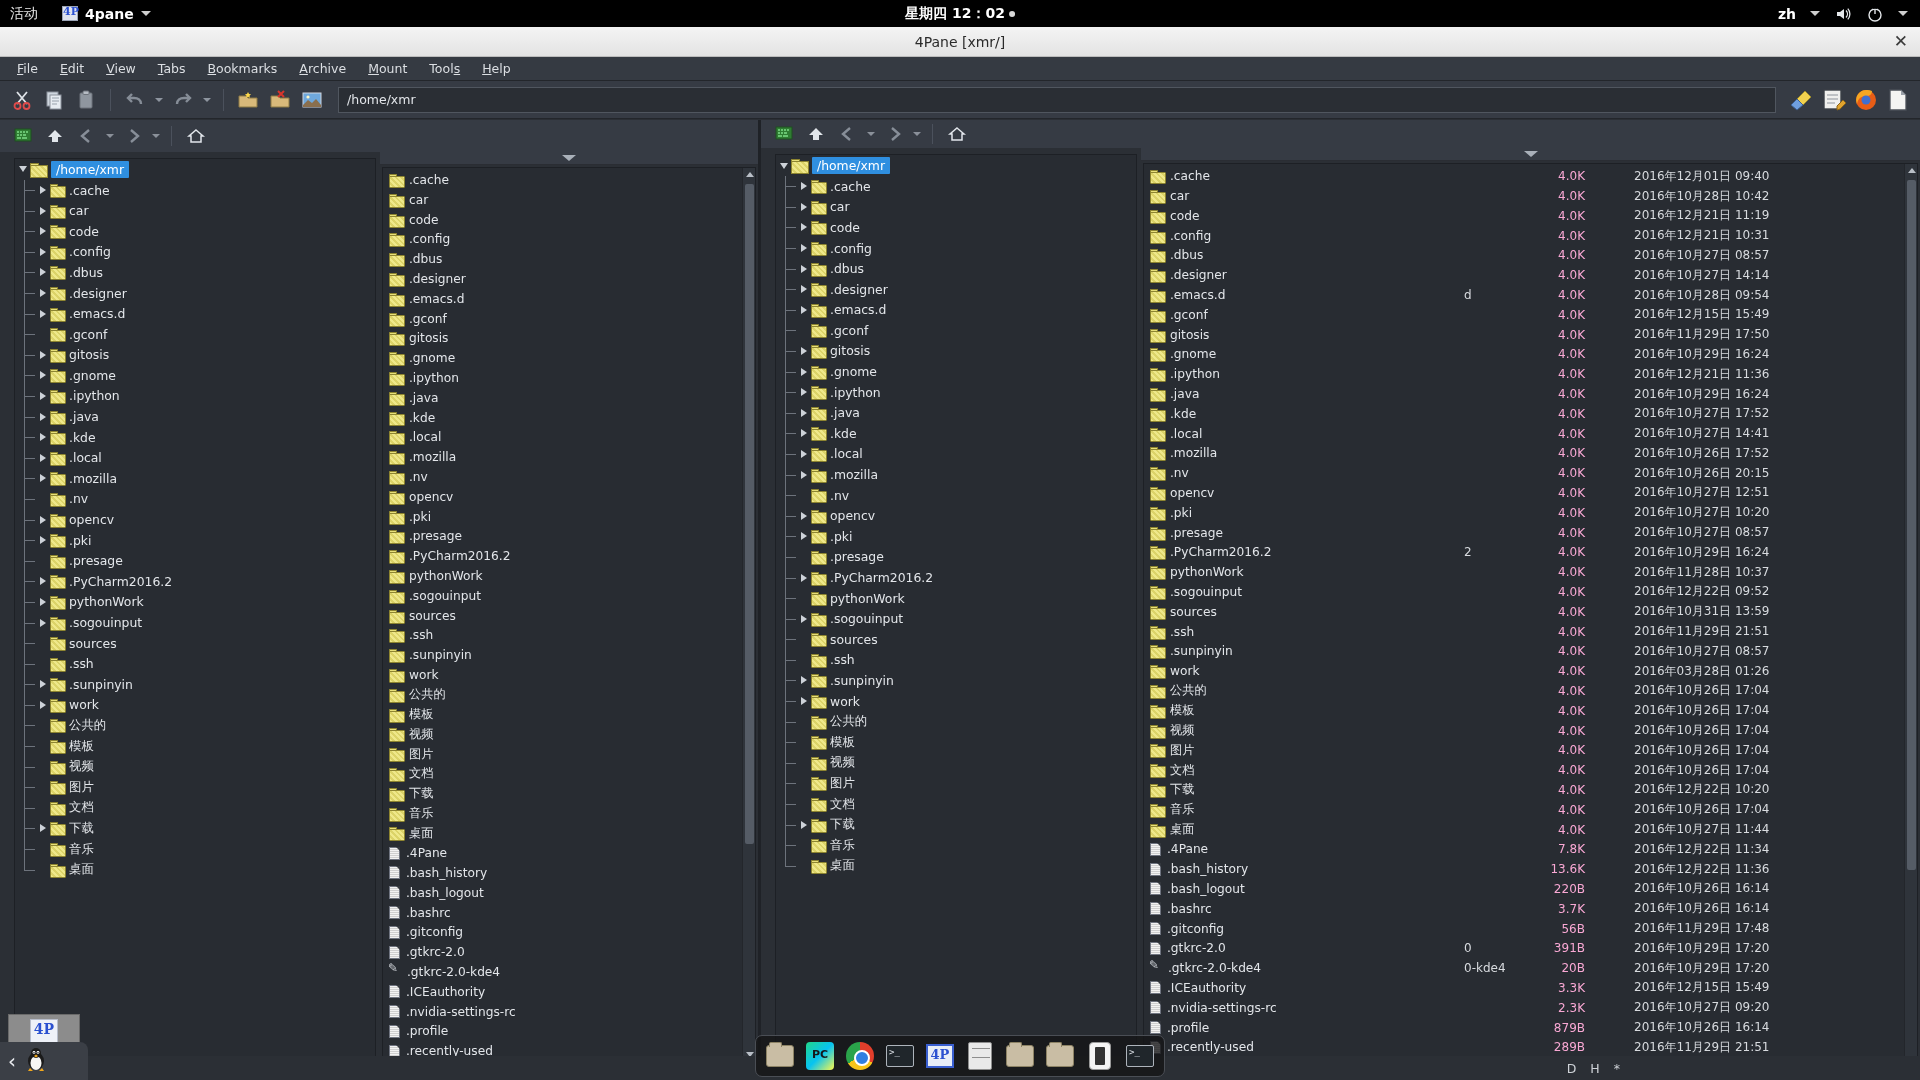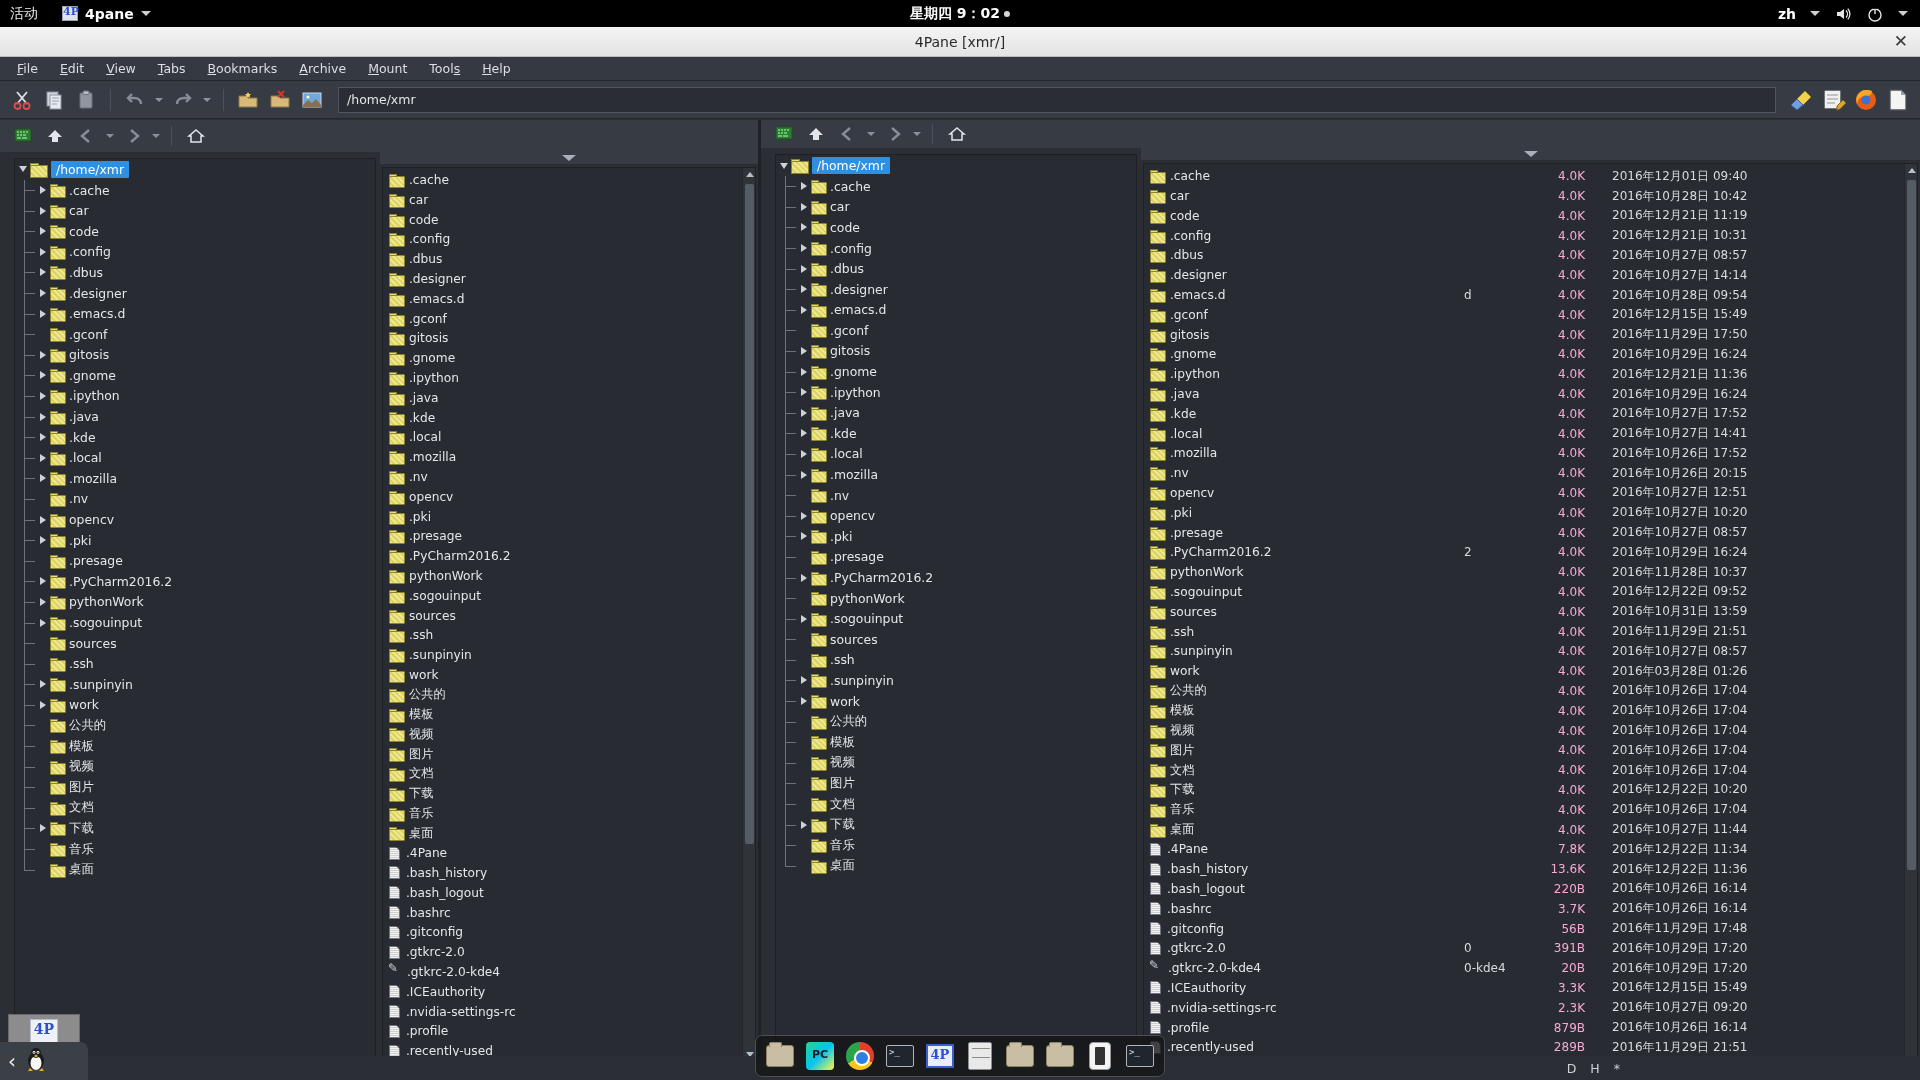--- a/index.html
+++ b/index.html
@@ -113,21 +113,21 @@
     background:#282c32; border:1px solid #1d2025; overflow:hidden;
   }
 
   .row {
     display:flex; align-items:center; height:19.8px; padding-left:6px;
     font-size:12.2px; color:#e3e6ea; white-space:nowrap;
   }
   .fname { margin-left:6px; }
   .col-ext { position:absolute; left:320px; font-size:12px; color:#d8dbdf; }
   .col-size { position:absolute; left:385px; width:56px; text-align:right; font-size:12px; color:#f9a8d4; }
-  .col-date { position:absolute; left:468px; font-size:12px; color:#d8dbdf; }
+  .col-date { position:absolute; left:490px; font-size:12px; color:#d8dbdf; }
   .detrow { position:relative; }
 
   
   .ic-folder {
     width:14px;height:12px; position:relative; display:inline-block; flex:none;
   }
   .ic-folder::before{
     content:""; position:absolute; left:0; top:0; width:6px;height:3px;
     background:#e8e07a; border:1px solid #8d8430; border-bottom:none; border-radius:1px 1px 0 0;
   }
@@ -240,21 +240,21 @@
 <div id="root">
 
   <div class="gnome-bar">
     <span class="gnome-activities">活动</span>
     <span class="gnome-app">
       <span class="app-mini-icon"></span>
       <span class="gnome-app-name">4pane</span>
       <span class="caret-down"></span>
     </span>
     <span class="gnome-clock">
-      <span>星期四 9：02</span>
+      <span>星期四 12：02</span>
       <span class="clock-dot"></span>
     </span>
     <span class="gnome-right">
       <span class="lang">zh</span>
       <span class="caret-down"></span>
       <span class="gicon">
         <svg viewBox="0 0 18 18" width="18" height="18">
             <path d="M3 7h3l4-3v10l-4-3H3z" fill="#e4e7ea"></path>
             <path d="M12 5.5a5 5 0 010 7" stroke="#e4e7ea" stroke-width="1.3" fill="none"></path>
             <path d="M13.8 3.6a8 8 0 010 10.8" stroke="#e4e7ea" stroke-width="1.3" fill="none"></path>

